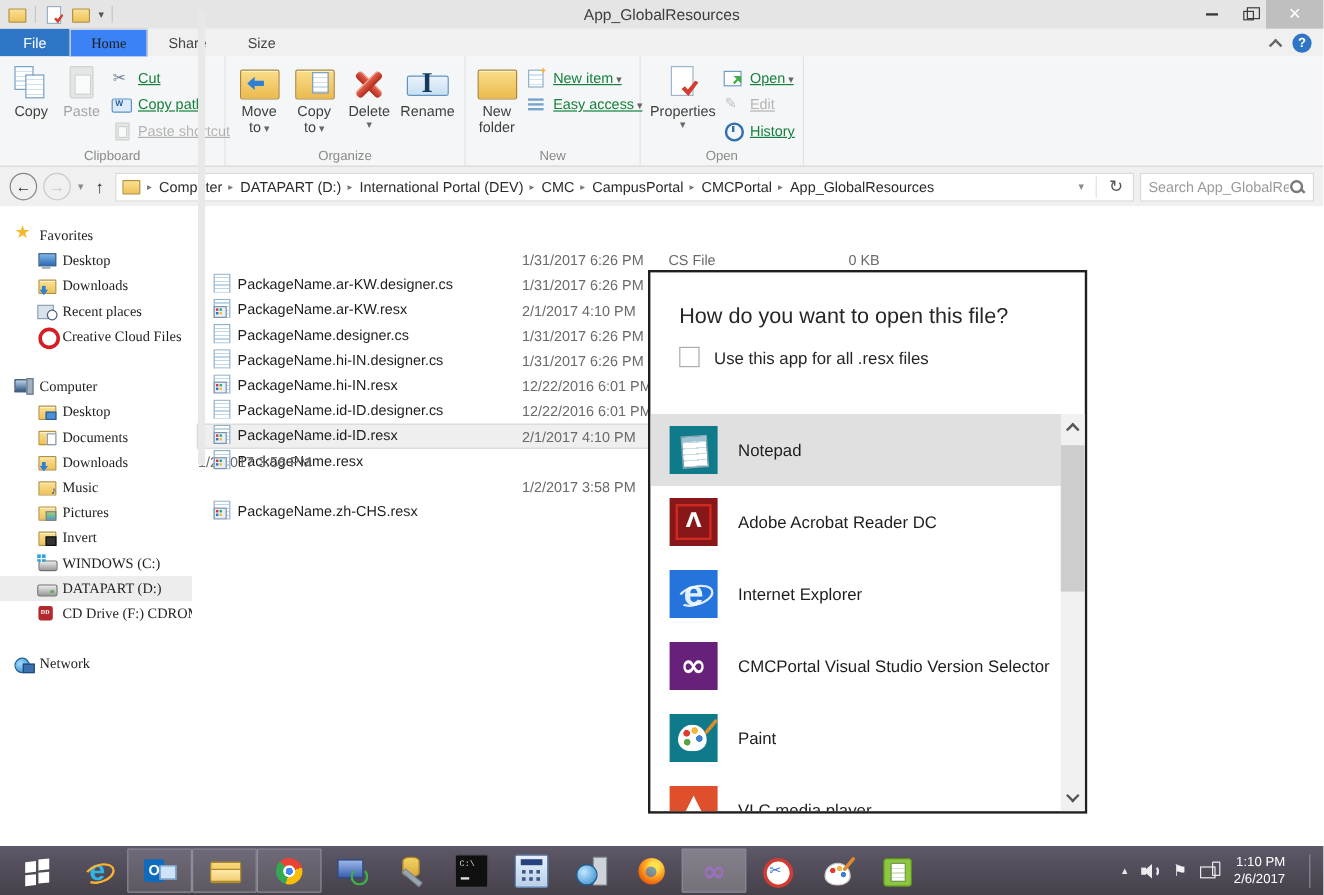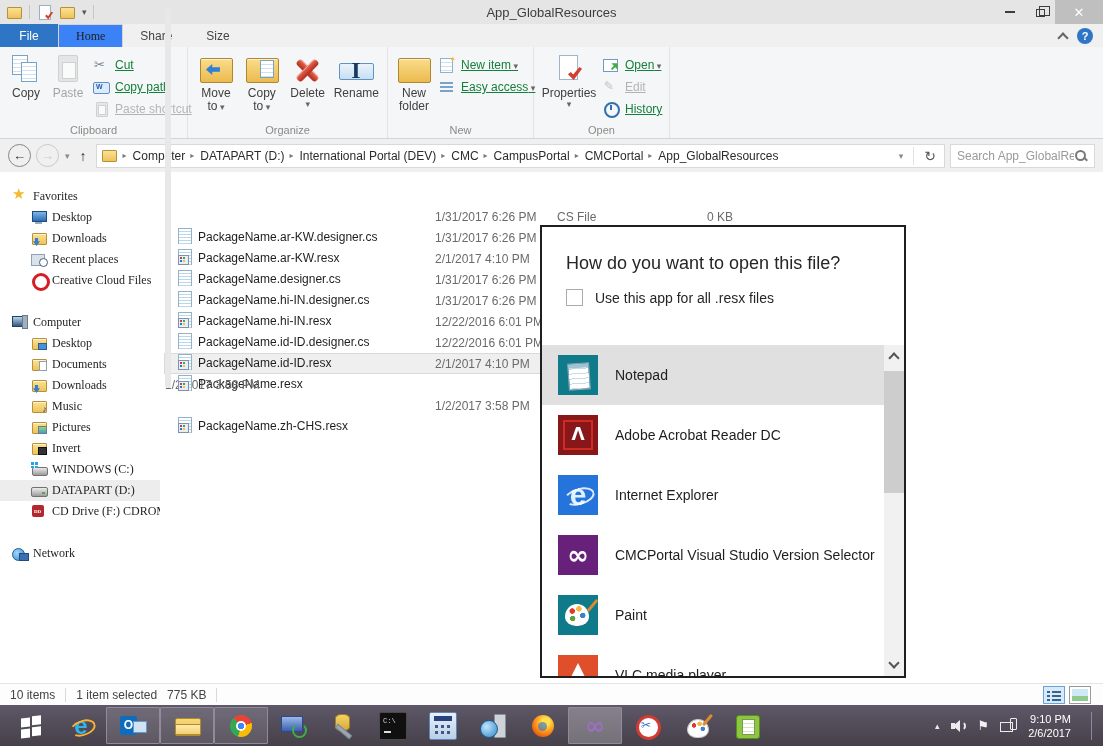--- a/index.html
+++ b/index.html
@@ -650,31 +650,20 @@
       <div class="scr-btn scr-up">
           <span class="chev up"></span>
         </div>
       <div class="scr-thumb"></div>
       <div class="scr-btn scr-down">
           <span class="chev down"></span>
         </div>
     </div>
   </div>
 
-  <div class="statusbar">
-    <span>10 items</span>
-    <span class="st-sep"></span>
-    <span>1 item selected</span>
-    <span>775 KB</span>
-    <span class="st-sep"></span>
-    <div class="st-right">
-      <span class="v-details"></span>
-      <span class="v-thumb"></span>
-    </div>
-  </div>
 
   <div class="taskbar">
     <div style="display:flex;align-items:center;">
 
         <div class="tb-slot">
           <span class="tbi ic-start"></span>
         </div>
 
         <div class="tb-slot">
           <span class="tbi ic-internet-explorer"></span>
@@ -733,20 +722,20 @@
         </div>
       </div>
     <div class="tray">
       <span class="t-chev">▴</span>
       <span class="t-vol">
           <span class="wave"></span>
         </span>
       <span class="t-flag">⚑</span>
       <span class="t-net"></span>
       <div class="t-clock">
-        <div>9:10 PM</div>
+        <div>1:10 PM</div>
         <div>2/6/2017</div>
       </div>
       <span class="peek"></span>
     </div>
   </div>
 
 </div>
 
 </body></html>

